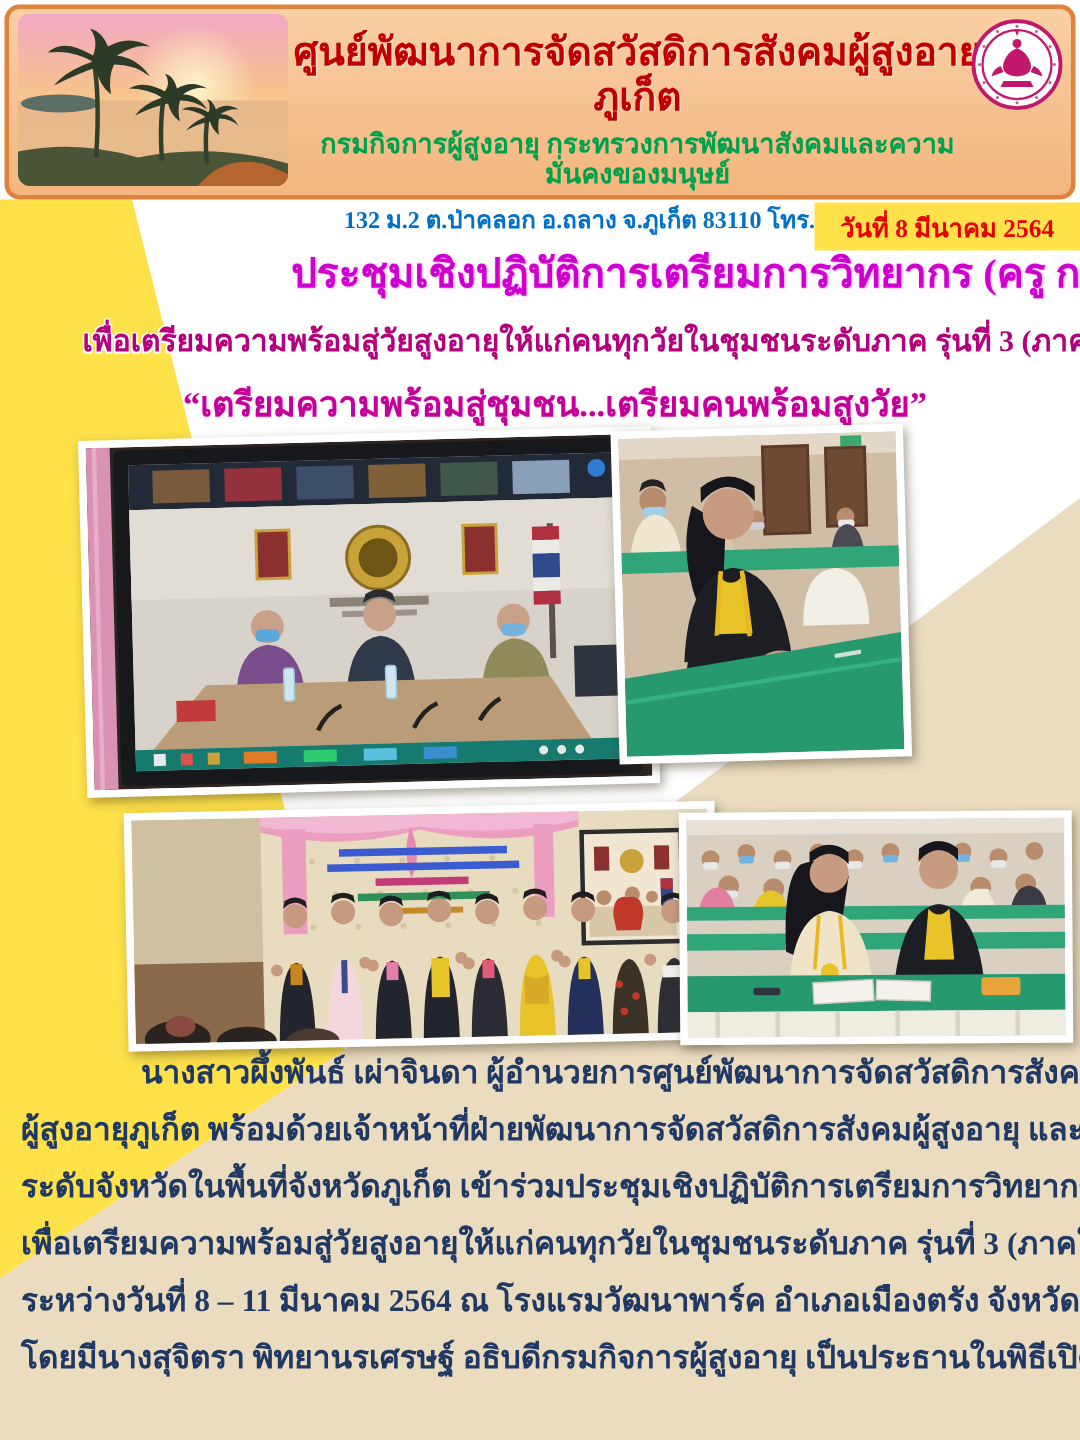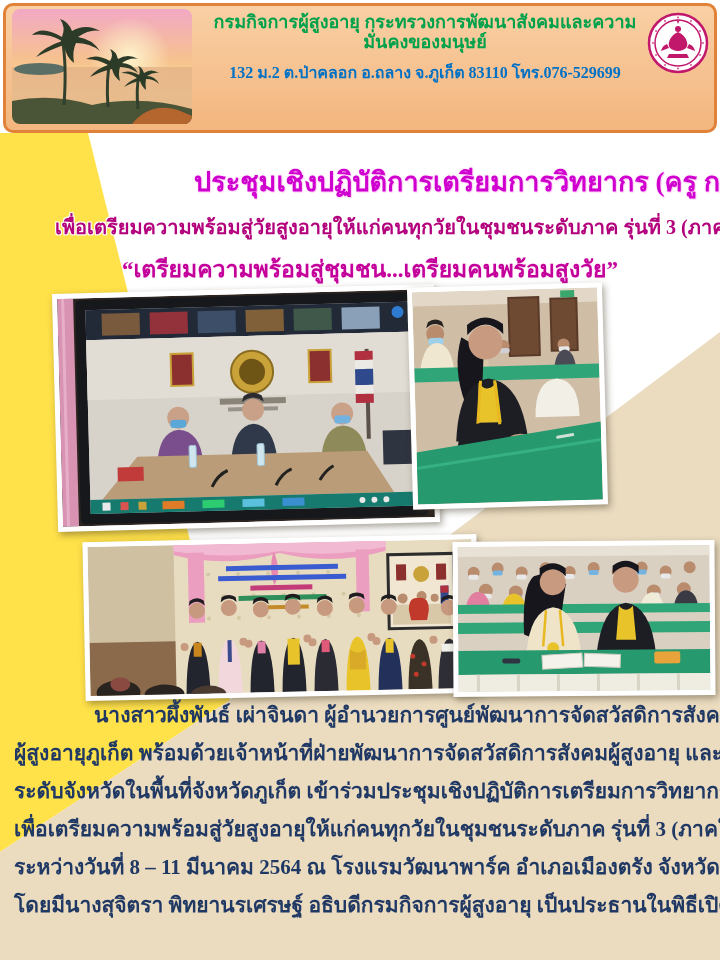--- a/index.html
+++ b/index.html
@@ -86,20 +86,21 @@
           <path d="M126,100 Q124,80 127,66"></path>
         </g>
         <g fill="#2c3b27">
           <path d="M50,28 q-20,-12 -30,-2 q16,-2 30,6 q-18,6 -26,16 q16,-8 28,-12 q2,12 10,18 q-2,-12 2,-20 q14,0 24,8 q-8,-12 -22,-14 q12,-8 22,-6 q-14,-8 -28,0 q-4,-10 -12,-12 q6,8 2,18 z"></path>
           <path d="M98,52 q-14,-8 -24,-2 q12,0 22,6 q-12,4 -18,12 q12,-6 22,-8 q2,8 8,12 q-2,-8 0,-14 q10,0 18,6 q-6,-10 -16,-10 q8,-6 16,-4 q-10,-6 -20,0 q-2,-8 -8,-10 q4,6 0,12 z"></path>
           <path d="M127,66 q-10,-6 -18,-2 q9,0 16,5 q-8,3 -13,9 q9,-5 16,-6 q2,6 6,9 q-1,-6 0,-11 q8,0 13,5 q-4,-8 -12,-8 q6,-4 12,-3 q-8,-5 -15,0 q-2,-6 -6,-7 q3,4 1,9 z"></path>
         </g>
       </svg>
     </div>
     <div class="htext">
+      <div class="htitle">ศูนย์พัฒนาการจัดสวัสดิการสังคมผู้สูงอายุภูเก็ต</div>
       <div class="hsub">กรมกิจการผู้สูงอายุ กระทรวงการพัฒนาสังคมและความมั่นคงของมนุษย์</div>
       <div class="haddr">132 ม.2 ต.ป่าคลอก อ.ถลาง จ.ภูเก็ต 83110 โทร.076-529699</div>
     </div>
     <div class="emblem">
       <svg viewBox="0 0 62 62" width="62" height="62">
         <circle cx="31" cy="31" r="29" fill="#ffffff" stroke="#c2186b" stroke-width="2.5"></circle>
         <circle cx="31" cy="31" r="23" fill="none" stroke="#c2186b" stroke-width="1.5"></circle>
         <g fill="#c2186b">
           <circle cx="31" cy="17" r="3"></circle>
           <path d="M31,12 l2,-5 l-2,2 l-2,-2 z"></path>
@@ -119,20 +120,23 @@
             <circle cx="18" cy="53" r="1"></circle>
             <circle cx="9" cy="43" r="1"></circle>
           <circle cx="6" cy="31" r="1"></circle>
             <circle cx="9" cy="19" r="1"></circle>
             <circle cx="18" cy="9" r="1"></circle>
         </g>
       </svg>
     </div>
   </header>
 
+  <div class="datebadge">
+    <span>วันที่ 8 มีนาคม 2564</span>
+  </div>
 
   <div class="hl hl1">ประชุมเชิงปฏิบัติการเตรียมการวิทยากร (ครู ก.)</div>
   <div class="hl hl2">เพื่อเตรียมความพร้อมสู่วัยสูงอายุให้แก่คนทุกวัยในชุมชนระดับภาค รุ่นที่ 3 (ภาคใต้)</div>
   <div class="hl hl3">“เตรียมความพร้อมสู่ชุมชน...เตรียมคนพร้อมสูงวัย”</div>
 
   <figure class="photo ph1" style="margin:0">
     <svg viewBox="0 0 372 228" width="372" height="228">
       <rect width="372" height="228" fill="#2b2420"></rect>
       <rect x="0" y="0" width="16" height="228" fill="#d892b2"></rect>
       <rect x="4" y="0" width="3" height="228" fill="#e7aec7"></rect>

